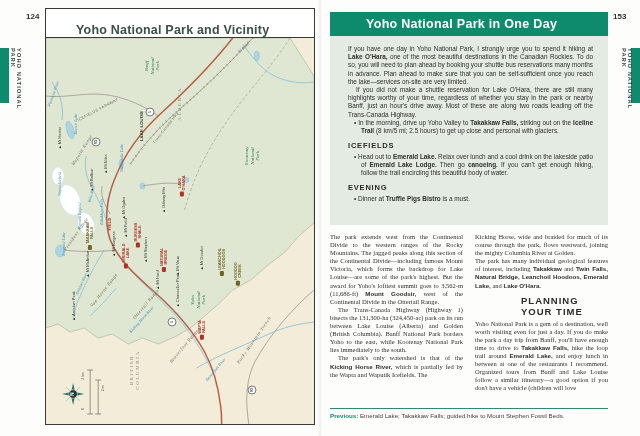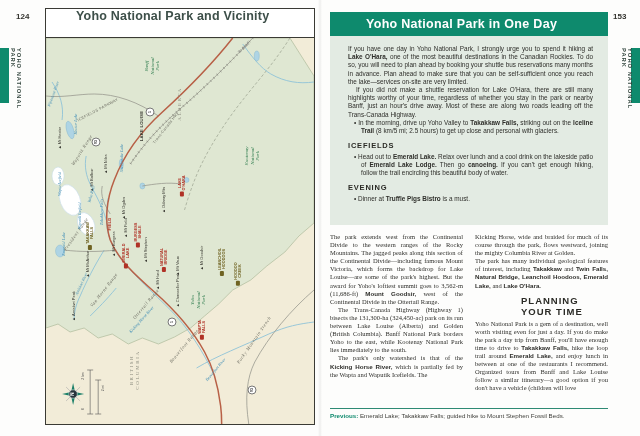--- a/index.html
+++ b/index.html
@@ -10,21 +10,21 @@
   #right-page{left:320px;width:320px;}
   .gutter{position:absolute;left:318px;top:0;width:4px;height:436px;
           background:linear-gradient(90deg,rgba(0,0,0,0),rgba(0,0,0,.06),rgba(0,0,0,0));}
   .pagenum{position:absolute;font-size:8px;font-weight:bold;color:#33332e;}
   .tab-block{position:absolute;width:9px;height:55px;background:#0e8a6d;}
   .vtab{position:absolute;writing-mode:vertical-rl;text-orientation:mixed;
         font-size:5.8px;font-weight:bold;letter-spacing:1px;color:#31443c;}
   
   #map-frame{position:absolute;left:45px;top:8px;width:270px;height:417px;
              border:1.5px solid #3a3a34;background:#fff;box-sizing:border-box;}
-  #map-titlebar{height:29px;border-bottom:1.3px solid #3a3a34;display:flex;align-items:flex-start;
+  #map-titlebar{height:29px;border-bottom:1.3px solid #3a3a34;display:flex;align-items:flex-end;
                 padding-left:30px;background:#fff;box-sizing:border-box;}
   #map-title{font-size:12.5px;font-weight:bold;color:#3d4f49;letter-spacing:.2px;}
   #map-body{position:relative;width:100%;height:calc(100% - 29px);overflow:hidden;background:#f2ecd8;}
   #map-svg{position:absolute;left:0;top:0;width:100%;height:100%;}
   .mlabel{position:absolute;transform:translate(-50%,-50%) rotate(var(--r,-90deg));
           transform-origin:center;white-space:pre;text-align:center;line-height:1.1;}
   .region{font-size:5px;letter-spacing:1.6px;color:#8e8e80;font-family:"Liberation Serif",serif;}
   .park{font-size:5px;font-style:italic;color:#2f7d4e;font-family:"Liberation Serif",serif;}
   .peak{font-size:4px;color:#3c3c35;}
   .water{font-size:4.2px;font-style:italic;color:#4a93b8;font-family:"Liberation Serif",serif;}
@@ -63,21 +63,21 @@
   .col-p.ind{text-indent:8px;}
   .col-p b{font-family:"Liberation Sans",sans-serif;font-size:6.2px;}
   #footer-rule{position:absolute;left:10px;top:408px;width:278px;height:1px;background:#2e8a74;}
   #footer-caption{position:absolute;left:10px;top:412px;width:278px;font-size:6.2px;color:#3f3f3a;}
   #footer-caption .prev{color:#0e8a6d;font-weight:bold;}
 </style>
 </head>
 <body>
 
 <div class="page" id="left-page">
-  <div class="pagenum" style="left:16px;top:12px;">124</div>
+  <div class="pagenum" style="left:26px;top:12px;">124</div>
   <div class="tab-block" style="left:0;top:48px;"></div>
   <div class="vtab" style="left:10px;top:48px;height:78px;">YOHO NATIONAL PARK</div>
 
   <div id="map-frame">
     <div id="map-titlebar">
       <span id="map-title">Yoho National Park and Vicinity</span>
     </div>
     <div id="map-body">
       <svg id="map-svg" viewBox="0 0 267 386" preserveAspectRatio="none">
         <rect width="267" height="386" fill="#f2ecd8"></rect>

